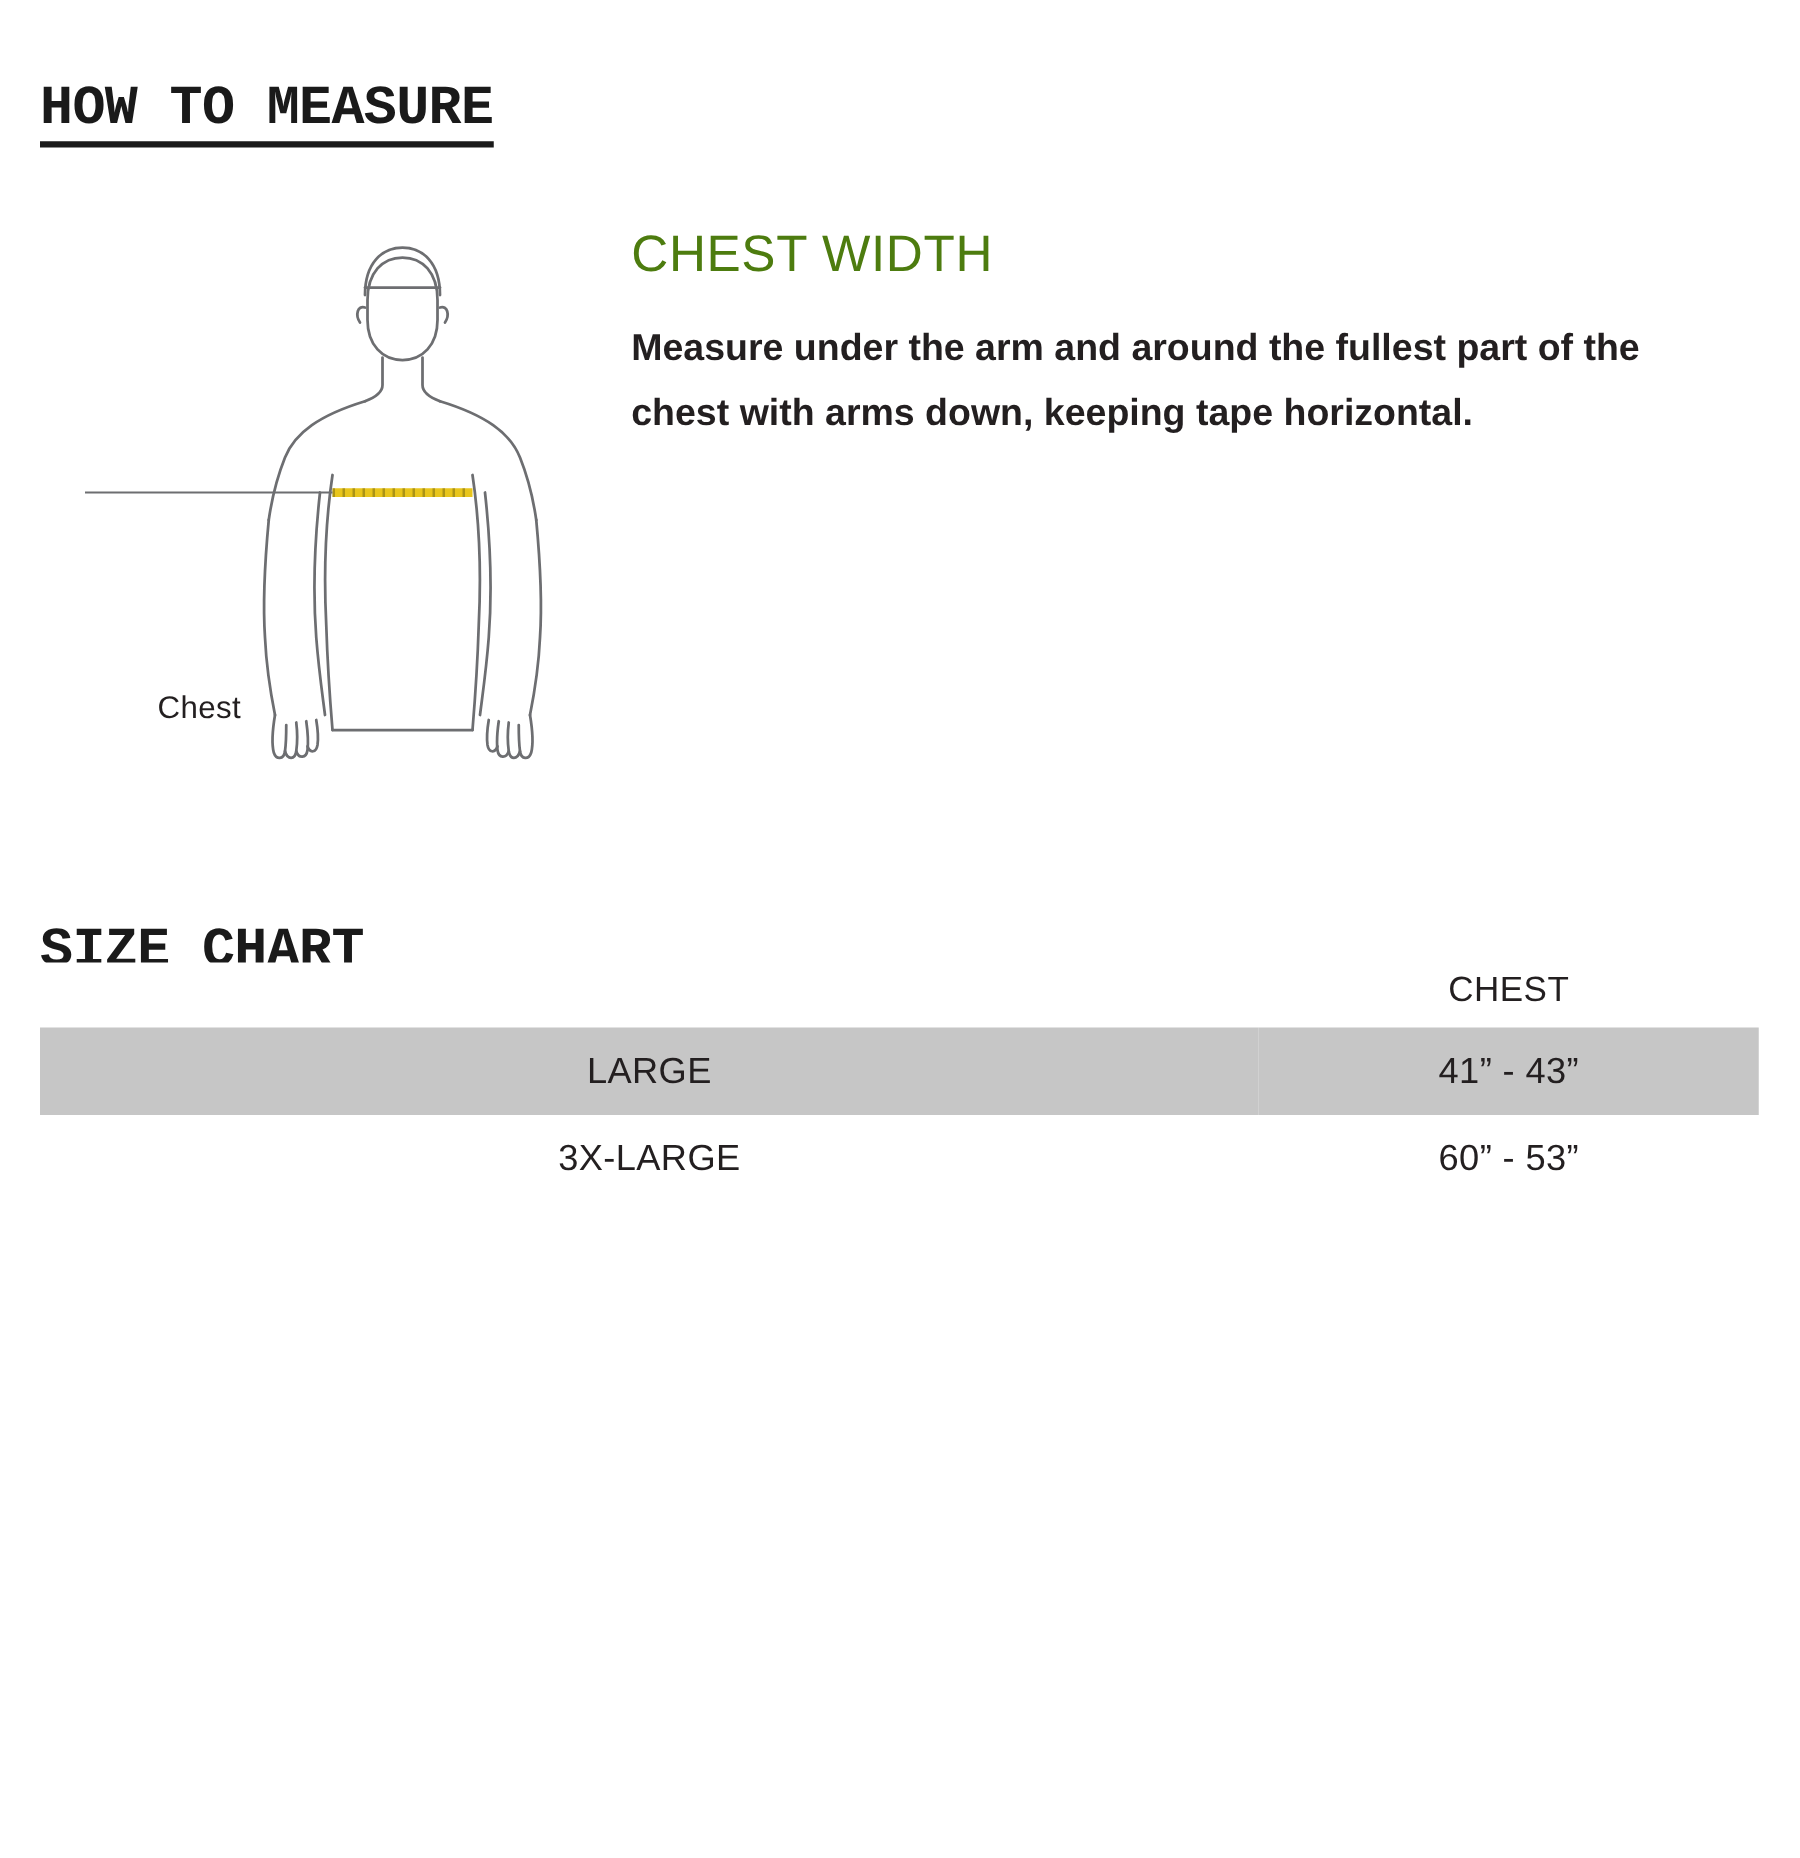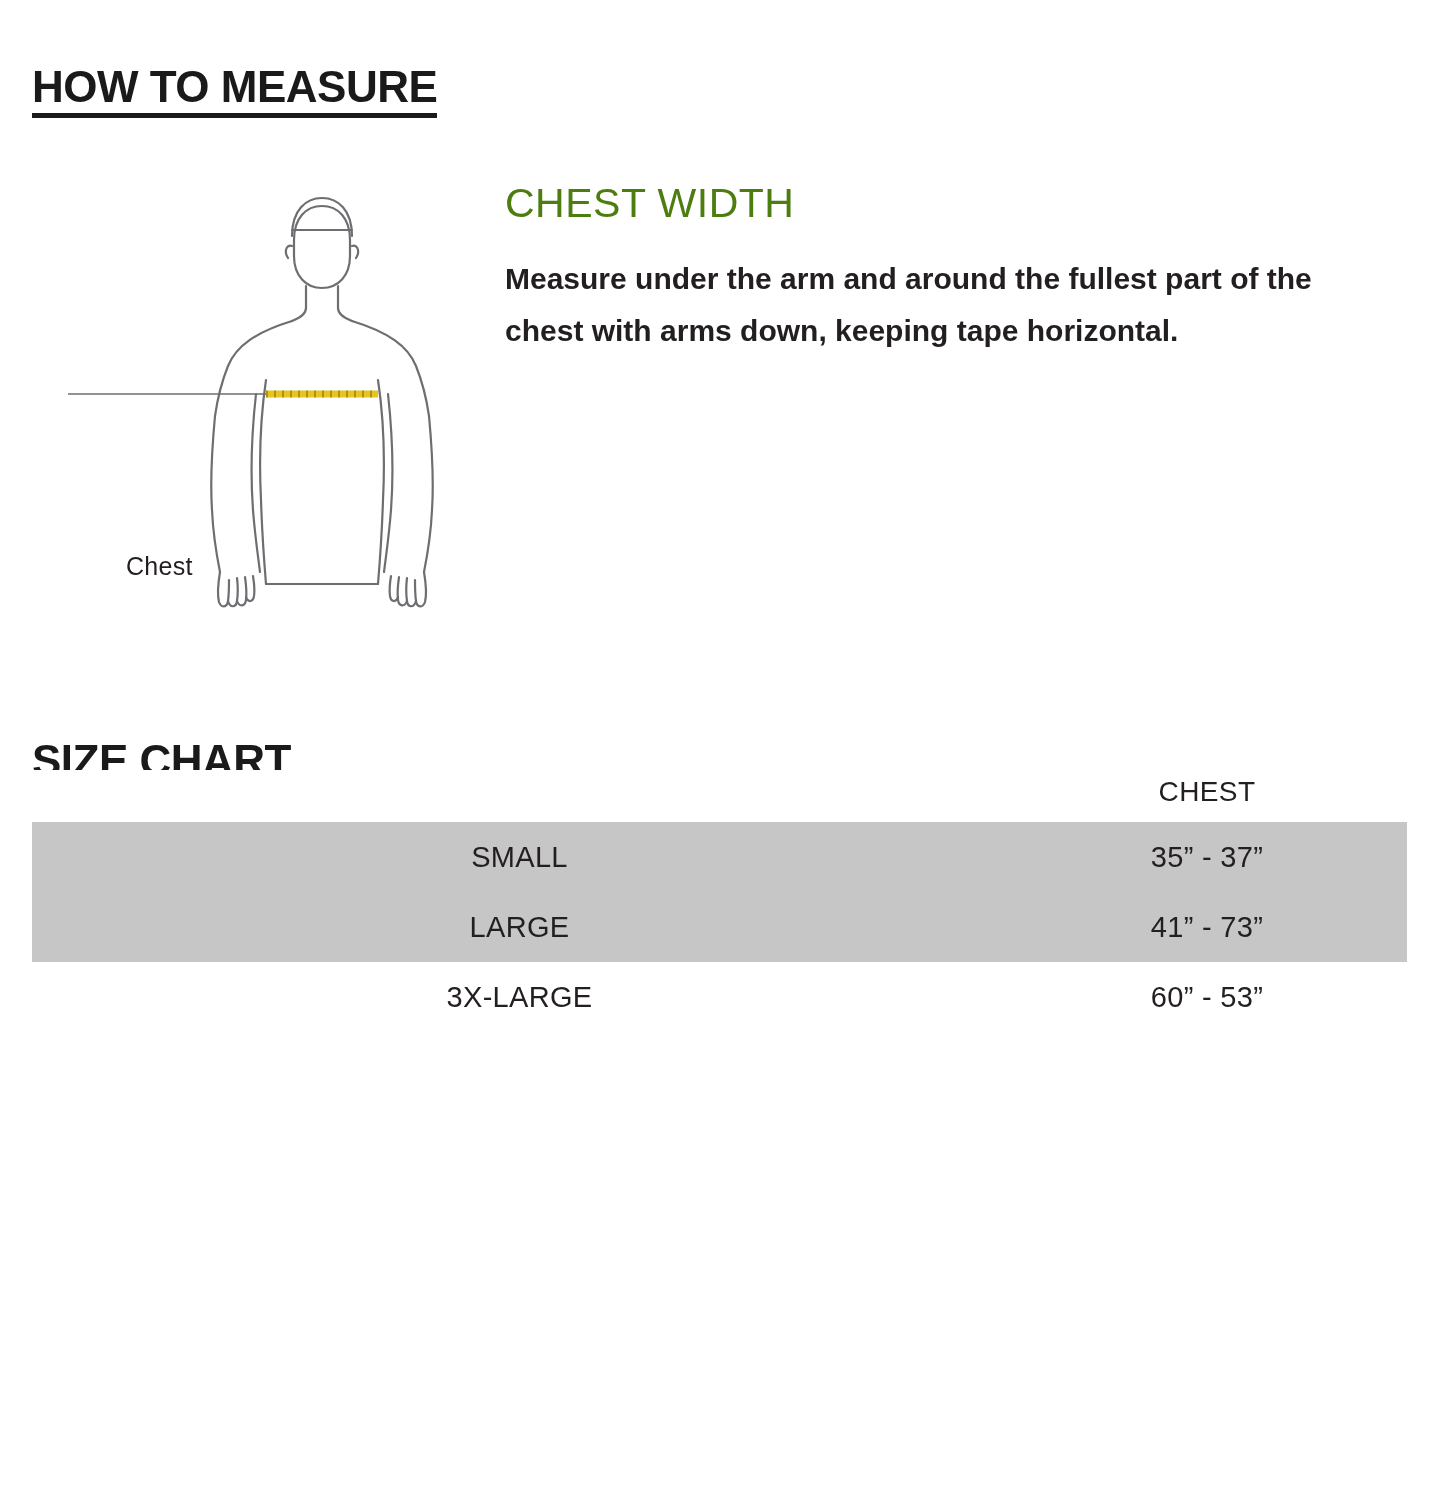--- a/index.html
+++ b/index.html
@@ -18,21 +18,21 @@
 
   .page {
     position: relative;
     width: 1440px;
     height: 1486px;
     box-sizing: border-box;
   }
 
   
   .section-heading {
-    font-family: Liberation Sans, sans-serif;
+    font-family: Liberation Mono, monospace;
     font-weight: bold;
     letter-spacing: -0.5px;
     color: #1a1a1a;
     display: inline-block;
     border-bottom: 5px solid #1a1a1a;
     padding-bottom: 4px;
     line-height: 1.0;
   }
 
   #how-to-measure-heading {
@@ -210,26 +210,22 @@
 
   <table class="size-table">
     <thead>
       <tr>
         <th class="blank-col"></th>
         <th>CHEST</th>
       </tr>
     </thead>
     <tbody>
       <tr class="shaded">
-        <td class="size-name">SMALL</td>
-        <td class="chest-val">35” - 37”</td>
-      </tr>
-      <tr class="shaded">
         <td class="size-name">LARGE</td>
-        <td class="chest-val">41” - 73”</td>
+        <td class="chest-val">41” - 43”</td>
       </tr>
       <tr>
         <td class="size-name">3X-LARGE</td>
         <td class="chest-val">60” - 53”</td>
       </tr>
     </tbody>
   </table>
 
 </div>
 

